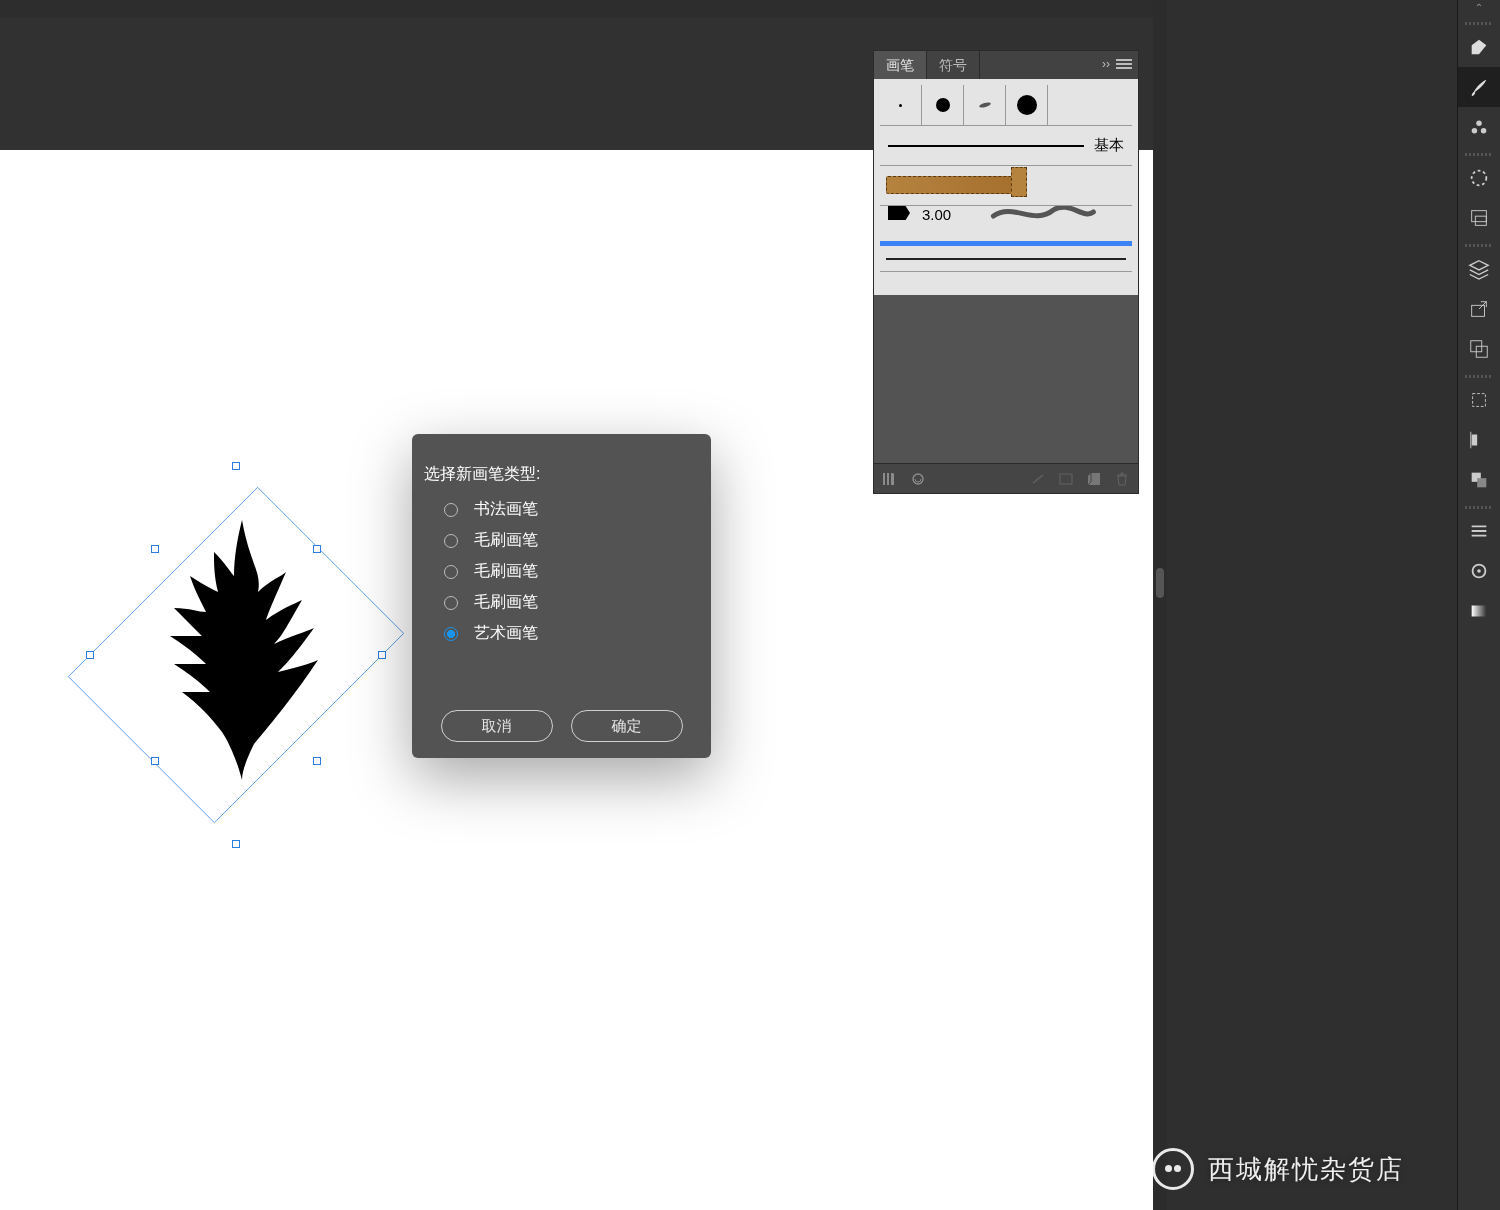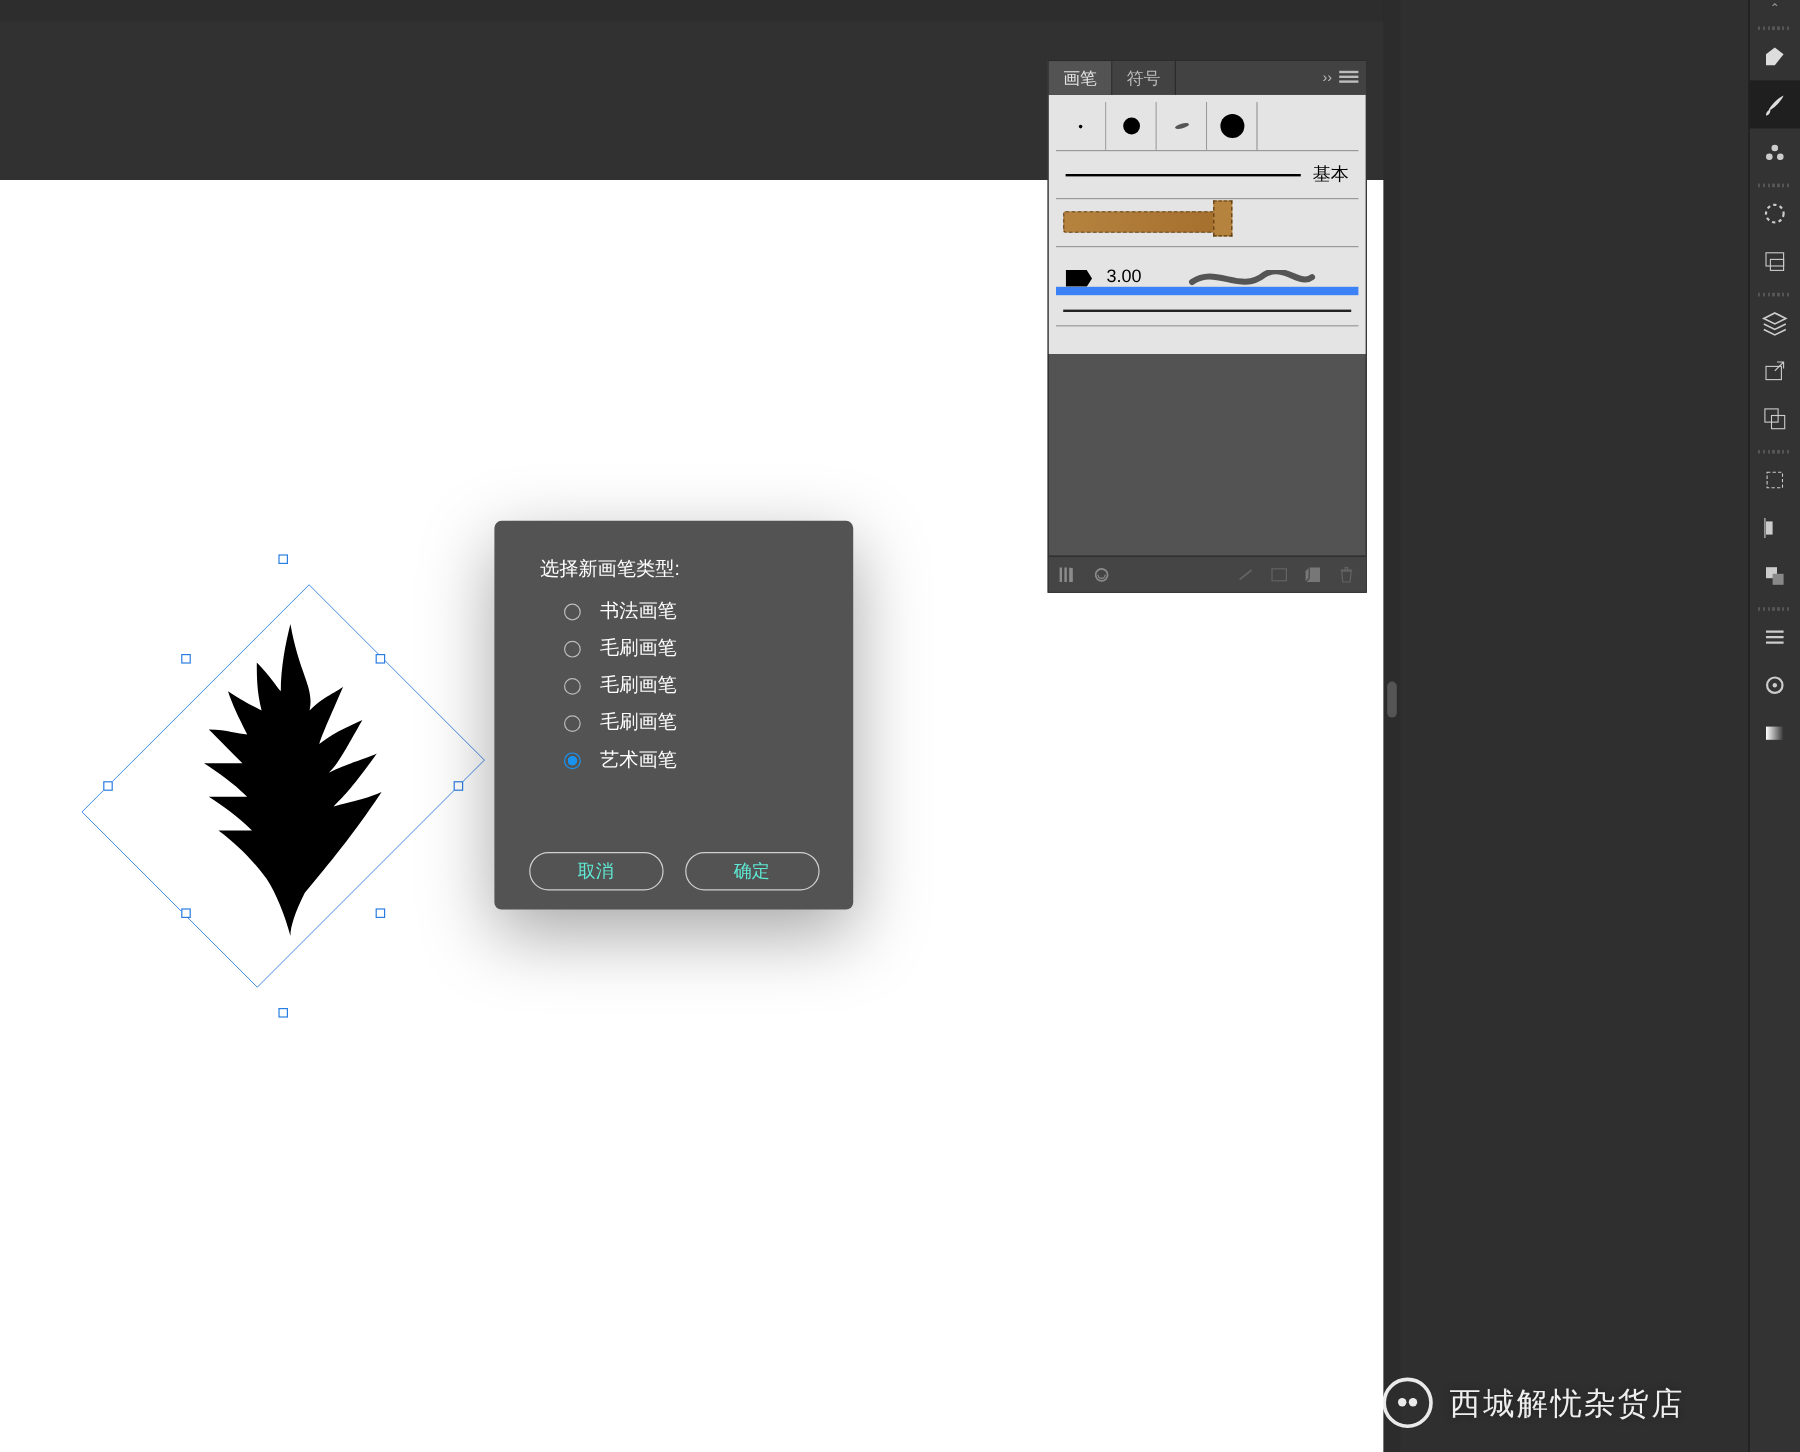--- a/index.html
+++ b/index.html
@@ -21,28 +21,28 @@
 .h-l { left: -4px; top: 50%; margin-top: -4px; }
 .h-r { right: -4px; top: 50%; margin-top: -4px; }
 .h-tl { left: 21%; top: 21%; }
 .h-tr { right: 21%; top: 21%; }
 .h-bl { left: 21%; bottom: 21%; }
 .h-br { right: 21%; bottom: 21%; }
 
 
 .dialog { position: absolute; left: 412px; top: 434px; width: 299px; height: 324px; background: #535353; border-radius: 6px; box-shadow: 0 20px 60px rgba(0,0,0,0.35); }
 .dlg-title { height: 28px; background: linear-gradient(#c9c9c9,#a7a7a7); border-radius: 6px 6px 0 0; text-align: center; line-height: 28px; font-size: 15px; color: #222; border-bottom: 1px solid #7a7a7a; }
-.dlg-body { padding: 30px 26px 0 38px; }
+.dlg-body { padding: 30px 26px 0 12px; }
 .dlg-label { color: #fff; font-size: 16px; margin-bottom: 14px; }
 .radio-row { display: flex; align-items: center; gap: 16px; margin: 0 0 10px 20px; cursor: default; }
 .radio { width: 14px; height: 14px; border-radius: 50%; border: 1.5px solid #bbb; display: inline-block; position: relative; }
 .radio.sel { border-color: #1a93f0; background: radial-gradient(circle,#1a93f0 0 45%,transparent 48%); }
 .radio-lbl { color: #fff; font-size: 16px; }
 .dlg-btns { position: absolute; bottom: 16px; left: 0; right: 0; display: flex; justify-content: center; gap: 18px; }
-.btn { width: 112px; height: 32px; border-radius: 18px; border: 1.5px solid #d0d0d0; background: transparent; color: #5eead4; font-size: 15px; cursor: pointer; }
+.btn { width: 112px; height: 32px; border-radius: 18px; border: 1.5px solid #d0d0d0; background: transparent; color: #e5e5e5; font-size: 15px; cursor: pointer; }
 
 
 .panel { position: absolute; left: 873px; top: 50px; width: 266px; height: 444px; background: #535353; border: 1px solid #2b2b2b; }
 .panel-tabs { height: 28px; display: flex; align-items: stretch; background: #424242; position: relative; }
 .ptab { padding: 0 12px; line-height: 28px; font-size: 14px; color: #bcbcbc; border-right: 1px solid #2b2b2b; }
 .ptab.active { background: #535353; color: #e5e5e5; }
 .panel-more { position: absolute; right: 28px; top: 6px; color: #bcbcbc; font-size: 12px; }
 .panel-menu { position: absolute; right: 6px; top: 8px; width: 16px; display: flex; flex-direction: column; gap: 2px; }
 .panel-menu span { height: 2px; background: #bcbcbc; }
 
@@ -53,21 +53,21 @@
 .dot-m { width: 14px; height: 14px; border-radius: 50%; background: #000; }
 .dot-l { width: 20px; height: 20px; border-radius: 50%; background: #000; }
 .oval { width: 12px; height: 4px; border-radius: 50%; background: #555; transform: rotate(-15deg); }
 
 .stroke-row { height: 40px; border-bottom: 1px solid #999; display: flex; align-items: center; padding: 0 8px; gap: 10px; }
 .stroke-line { flex: 1; height: 2px; background: #000; }
 .stroke-label { font-size: 15px; }
 .pattern-row { height: 40px; border-bottom: 1px solid #999; position: relative; }
 .pattern { position: absolute; left: 6px; top: 10px; width: 130px; height: 18px; background: linear-gradient(90deg,#b6833f,#a56f2e); border: 1px dashed #5a3a10; border-radius: 2px; }
 .pattern::after { content: ""; position: absolute; right: -12px; top: -10px; width: 14px; height: 28px; background: #b6833f; border: 1px dashed #5a3a10; }
-.cal-row { height: 40px; border-bottom: 7px solid #3b82f6; display: flex; align-items: flex-end; gap: 12px; padding: 0 8px; }
+.cal-row { height: 40px; border-bottom: 5px solid #3b82f6; display: flex; align-items: flex-start; gap: 12px; padding: 0 8px; }
 .cal-tag { width: 22px; height: 14px; background: #000; clip-path: polygon(0 0,80% 0,100% 50%,80% 100%,0 100%); }
 .cal-val { font-size: 15px; }
 .wave { flex: 1; height: 14px; }
 .hair-row { height: 26px; border-bottom: 1px solid #999; position: relative; }
 .hair { position: absolute; left: 6px; right: 6px; top: 12px; height: 2px; background: #222; }
 
 .panel-footer { position: absolute; bottom: 0; left: 0; right: 0; height: 30px; background: #454545; border-top: 1px solid #2b2b2b; display: flex; align-items: center; padding: 0 8px; gap: 12px; }
 .pf-spacer { flex: 1; }
 .pf-ico { width: 16px; height: 14px; opacity: 0.6; }
 

